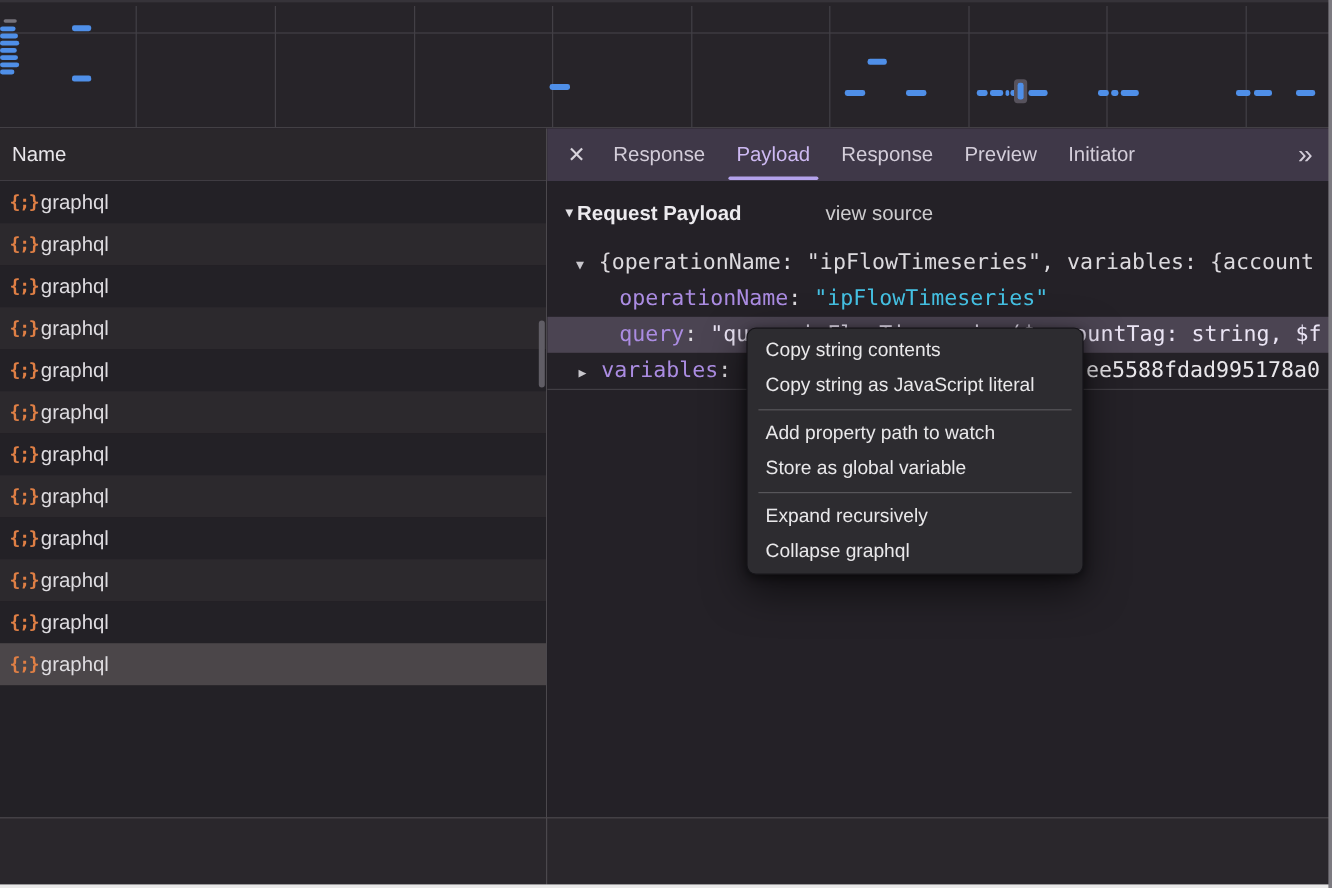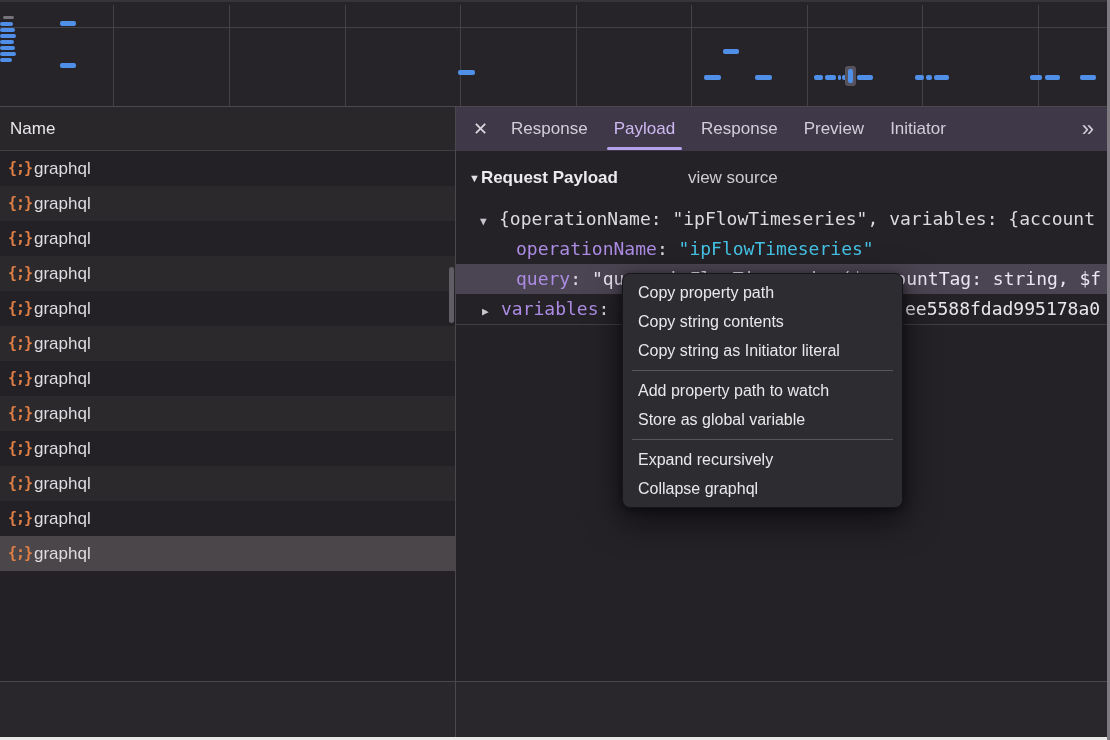--- a/index.html
+++ b/index.html
@@ -235,23 +235,22 @@
       </div>
     </div>
   </div>
 
   <div class="footer"></div>
   <div class="footer-divider"></div>
   <div class="bottom-strip"></div>
   <div class="right-strip"></div>
 
   <div class="context-menu">
-    <div class="menu-item">Copy property path</div>
     <div class="menu-item">Copy string contents</div>
-    <div class="menu-item">Copy string as Initiator literal</div>
+    <div class="menu-item">Copy string as JavaScript literal</div>
     <div class="menu-sep"></div>
     <div class="menu-item">Add property path to watch</div>
     <div class="menu-item">Store as global variable</div>
     <div class="menu-sep"></div>
     <div class="menu-item">Expand recursively</div>
     <div class="menu-item">Collapse graphql</div>
   </div>
 
 </div>
 

